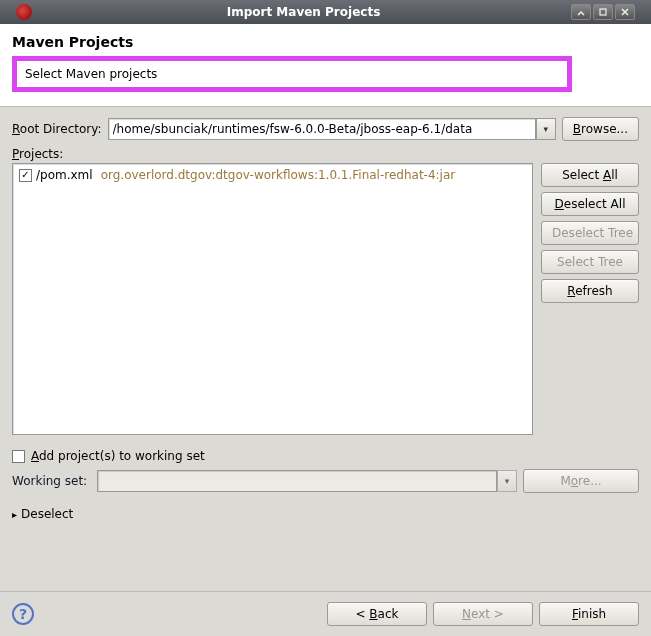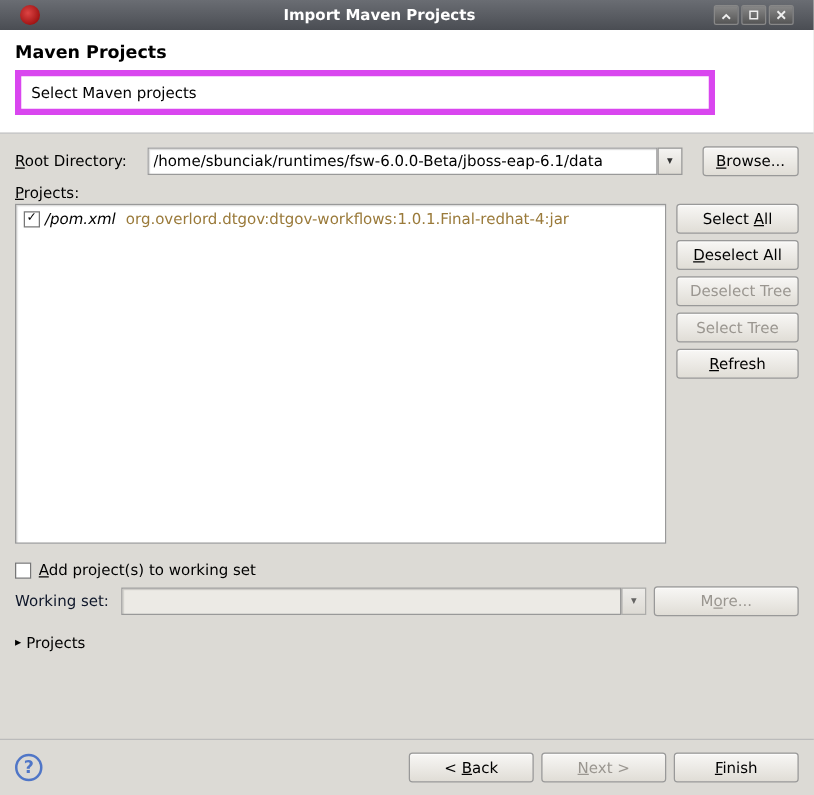--- a/index.html
+++ b/index.html
@@ -10,37 +10,37 @@
 .titlebar-text { flex: 1; text-align: center; font-weight: bold; }
 .titlebar-btns { display: flex; gap: 2px; }
 .titlebar-btn { width: 20px; height: 16px; border: 1px solid #888; background: linear-gradient(to bottom,#888,#555); border-radius: 2px; display: flex; align-items: center; justify-content: center; color: #eee; font-size: 10px; cursor: pointer; }
 
 .header { background: white; padding: 10px 12px 14px; border-bottom: 1px solid #bbb; }
 .header h1 { font-size: 14px; font-weight: bold; margin-bottom: 6px; }
 .header-sub { border: 5px solid #d946ef; padding: 6px 8px; font-size: 12px; width: 560px; }
 
 .content { padding: 10px 12px 4px; }
 
-.row { display: flex; align-items: center; margin-bottom: 6px; gap: 16px; }
+.row { display: flex; align-items: center; margin-bottom: 6px; gap: 6px; }
 .label { font-size: 12px; }
 
 .input { flex: 1; border: 1px solid #999; background: #fff; padding: 2px 4px; box-shadow: inset 1px 1px 1px rgba(0,0,0,.15); height: 22px; }
 .dropdown-btn { width: 20px; height: 22px; border: 1px solid #999; background: linear-gradient(to bottom,#f5f4f2,#dedbd4); display: flex; align-items: center; justify-content: center; }
 .dropdown-btn::after { content: "▾"; font-size: 9px; color: #333; }
 
 .btn { height: 24px; padding: 0 10px; border: 1px solid #999; background: linear-gradient(to bottom,#f8f7f5,#e0ddd6); border-radius: 3px; box-shadow: 0 1px 0 rgba(255,255,255,.6) inset; cursor: pointer; white-space: nowrap; }
 .btn:disabled, .btn.disabled { color: #9a9690; cursor: default; }
 
 .projects-label { margin-bottom: 2px; }
 
 .main-row { display: flex; gap: 8px; }
 .tree { flex: 1; height: 272px; border: 1px solid #999; background: #fff; box-shadow: inset 1px 1px 1px rgba(0,0,0,.15); padding: 4px 6px; overflow: auto; }
 .tree-item { display: flex; align-items: center; gap: 4px; font-size: 12px; }
 .checkbox { width: 13px; height: 13px; border: 1px solid #777; background: #fff; display: flex; align-items: center; justify-content: center; font-size: 10px; line-height: 1; }
-.tree-name { color: #000; font-style: italic; }
+.tree-name { color: #000; }
 .tree-desc { color: #9a7a3a; margin-left: 4px; }
 
 .side-btns { display: flex; flex-direction: column; gap: 5px; width: 98px; }
 .side-btns .btn { width: 100%; text-align: center; }
 
 .workingset { margin-top: 14px; }
 .ws-row { display: flex; align-items: center; gap: 6px; margin-top: 6px; }
 .ws-label { color: #0f172a; margin-right: 4px; }
 .ws-select { flex: 1; display: flex; }
 .ws-select .input { flex: 1; background: #eceae5; color: #9a9690; }
@@ -125,21 +125,21 @@
       <div class="ws-select">
         <input class="input" type="text" disabled="" value="" style="">
         <div class="dropdown-btn" style="opacity:.7;"></div>
       </div>
       <button class="btn disabled" style="width:116px;"><span>M</span><span class="underline">o</span><span>re...</span></button>
     </div>
   </div>
 
   <div class="advanced">
     <span class="triangle">▸</span>
-    <span>Projects</span>
+    <span>Deselect</span>
   </div>
 
 </div>
 
 <div class="footer">
   <div class="help-icon">?</div>
   <div class="footer-spacer"></div>
   <button class="btn"><span>&lt; </span><span class="underline">B</span><span>ack</span></button>
   <button class="btn disabled"><span class="underline">N</span><span>ext &gt;</span></button>
   <button class="btn"><span class="underline">F</span><span>inish</span></button>

